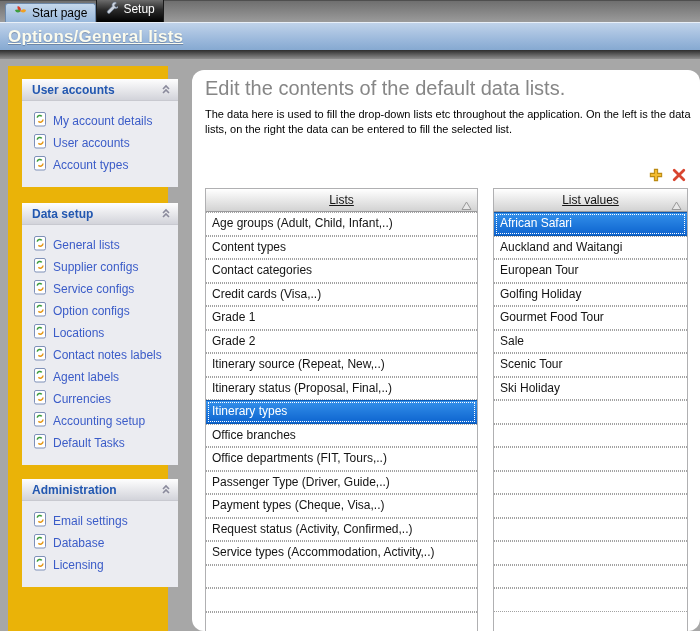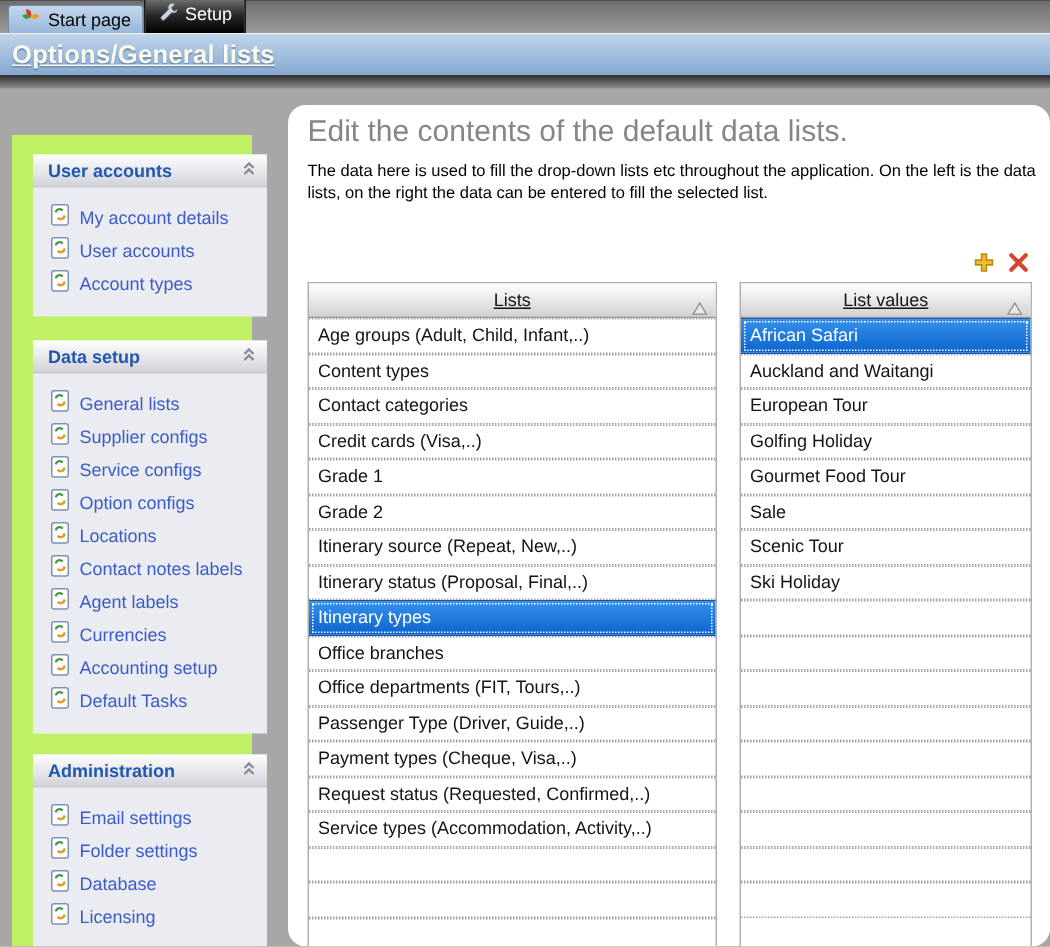--- a/index.html
+++ b/index.html
@@ -22,22 +22,22 @@
   .titlebar{ position:absolute; top:22px; left:0; right:0; height:28px;
              background:linear-gradient(#c0d3ea,#9cb9dc 60%,#86a9d1);
              border-top:1px solid #e9f0f8;
              color:#fbfbee; font-size:17px; font-weight:bold; line-height:27px;
              padding-left:8px; letter-spacing:.2px;
              text-shadow:0 1px 1px rgba(80,100,130,.55);text-decoration:underline; }
   .shadowstrip{ position:absolute; top:50px; left:0; right:0; height:9px;
                 background:linear-gradient(#2d2d2d,#8d8d8d); }
 
   
-  .sidebar{ position:absolute; left:8px; top:90px; width:160px; bottom:0;
-            background:#bef264; }
+  .sidebar{ position:absolute; left:8px; top:66px; width:160px; bottom:0;
+            background:#eab308; }
   .card{ width:156px; margin-left:14px; background:#ebecf1; }
   .card1{ margin-top:13px; }
   .card2{ margin-top:16px; }
   .card3{ margin-top:14px; }
   .card-header{ height:22px; background:linear-gradient(#fefefe,#d2d3da);
                 border-bottom:1px solid #c8c9d0;
                 display:flex; align-items:center; justify-content:space-between;
                 padding:0 7px 0 10px; cursor:pointer; }
   .card-title{ font-size:12px; font-weight:bold; color:#2257b0; }
   .card-body{ padding:9px 0 11px; }
@@ -249,28 +249,20 @@
                 <path d="M9 7.6 a2.6 2.6 0 0 1 -4.6 1.6" stroke="#e59a1d" fill="none" stroke-width="1.5"></path>
               </svg></span>
           <span class="txt">Email settings</span>
         </div>
         <div class="s-item">
           <span><svg width="13" height="15" viewBox="0 0 13 15">
                 <rect x="0.5" y="0.5" width="11" height="13.5" rx="1.5" fill="#fff" stroke="#7e90b8"></rect>
                 <path d="M3.2 5.6 a2.6 2.6 0 0 1 4.6 -1.2" stroke="#3a9a3a" fill="none" stroke-width="1.5"></path>
                 <path d="M9 7.6 a2.6 2.6 0 0 1 -4.6 1.6" stroke="#e59a1d" fill="none" stroke-width="1.5"></path>
               </svg></span>
-          <span class="txt">Folder settings</span>
-        </div>
-        <div class="s-item">
-          <span><svg width="13" height="15" viewBox="0 0 13 15">
-                <rect x="0.5" y="0.5" width="11" height="13.5" rx="1.5" fill="#fff" stroke="#7e90b8"></rect>
-                <path d="M3.2 5.6 a2.6 2.6 0 0 1 4.6 -1.2" stroke="#3a9a3a" fill="none" stroke-width="1.5"></path>
-                <path d="M9 7.6 a2.6 2.6 0 0 1 -4.6 1.6" stroke="#e59a1d" fill="none" stroke-width="1.5"></path>
-              </svg></span>
           <span class="txt">Database</span>
         </div>
         <div class="s-item">
           <span><svg width="13" height="15" viewBox="0 0 13 15">
                 <rect x="0.5" y="0.5" width="11" height="13.5" rx="1.5" fill="#fff" stroke="#7e90b8"></rect>
                 <path d="M3.2 5.6 a2.6 2.6 0 0 1 4.6 -1.2" stroke="#3a9a3a" fill="none" stroke-width="1.5"></path>
                 <path d="M9 7.6 a2.6 2.6 0 0 1 -4.6 1.6" stroke="#e59a1d" fill="none" stroke-width="1.5"></path>
               </svg></span>
           <span class="txt">Licensing</span>
         </div>
@@ -308,21 +300,21 @@
       <div class="row">Credit cards (Visa,..)</div>
       <div class="row">Grade 1</div>
       <div class="row">Grade 2</div>
       <div class="row">Itinerary source (Repeat, New,..)</div>
       <div class="row">Itinerary status (Proposal, Final,..)</div>
       <div class="row selected">Itinerary types</div>
       <div class="row">Office branches</div>
       <div class="row">Office departments (FIT, Tours,..)</div>
       <div class="row">Passenger Type (Driver, Guide,..)</div>
       <div class="row">Payment types (Cheque, Visa,..)</div>
-      <div class="row">Request status (Requested, Confirmed,..)</div>
+      <div class="row">Request status (Activity, Confirmed,..)</div>
       <div class="row">Service types (Accommodation, Activity,..)</div>
       <div class="row"></div>
       <div class="row"></div>
       <div class="row"></div>
 
     </div>
 
     <div class="grid grid-values">
       <div class="thead">
         <span>List values</span>

